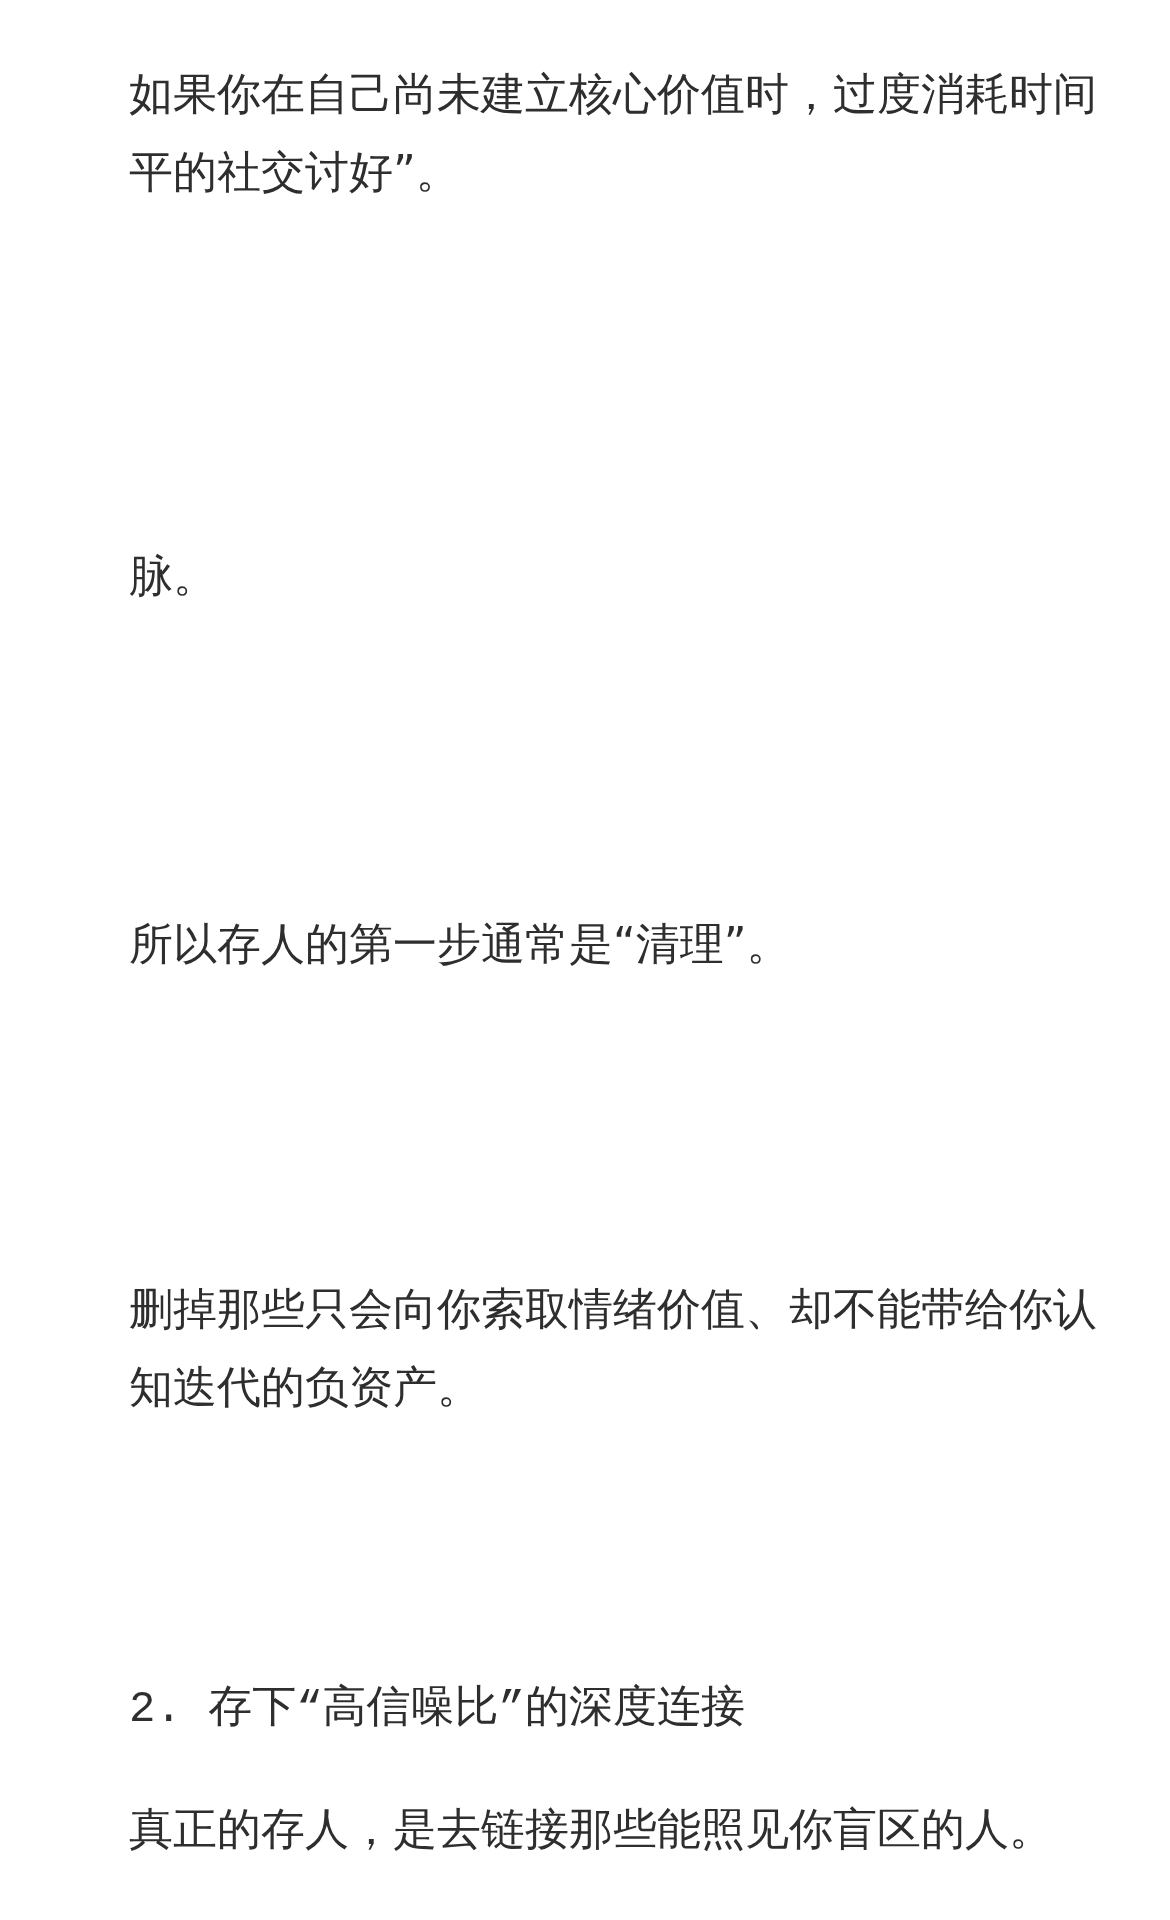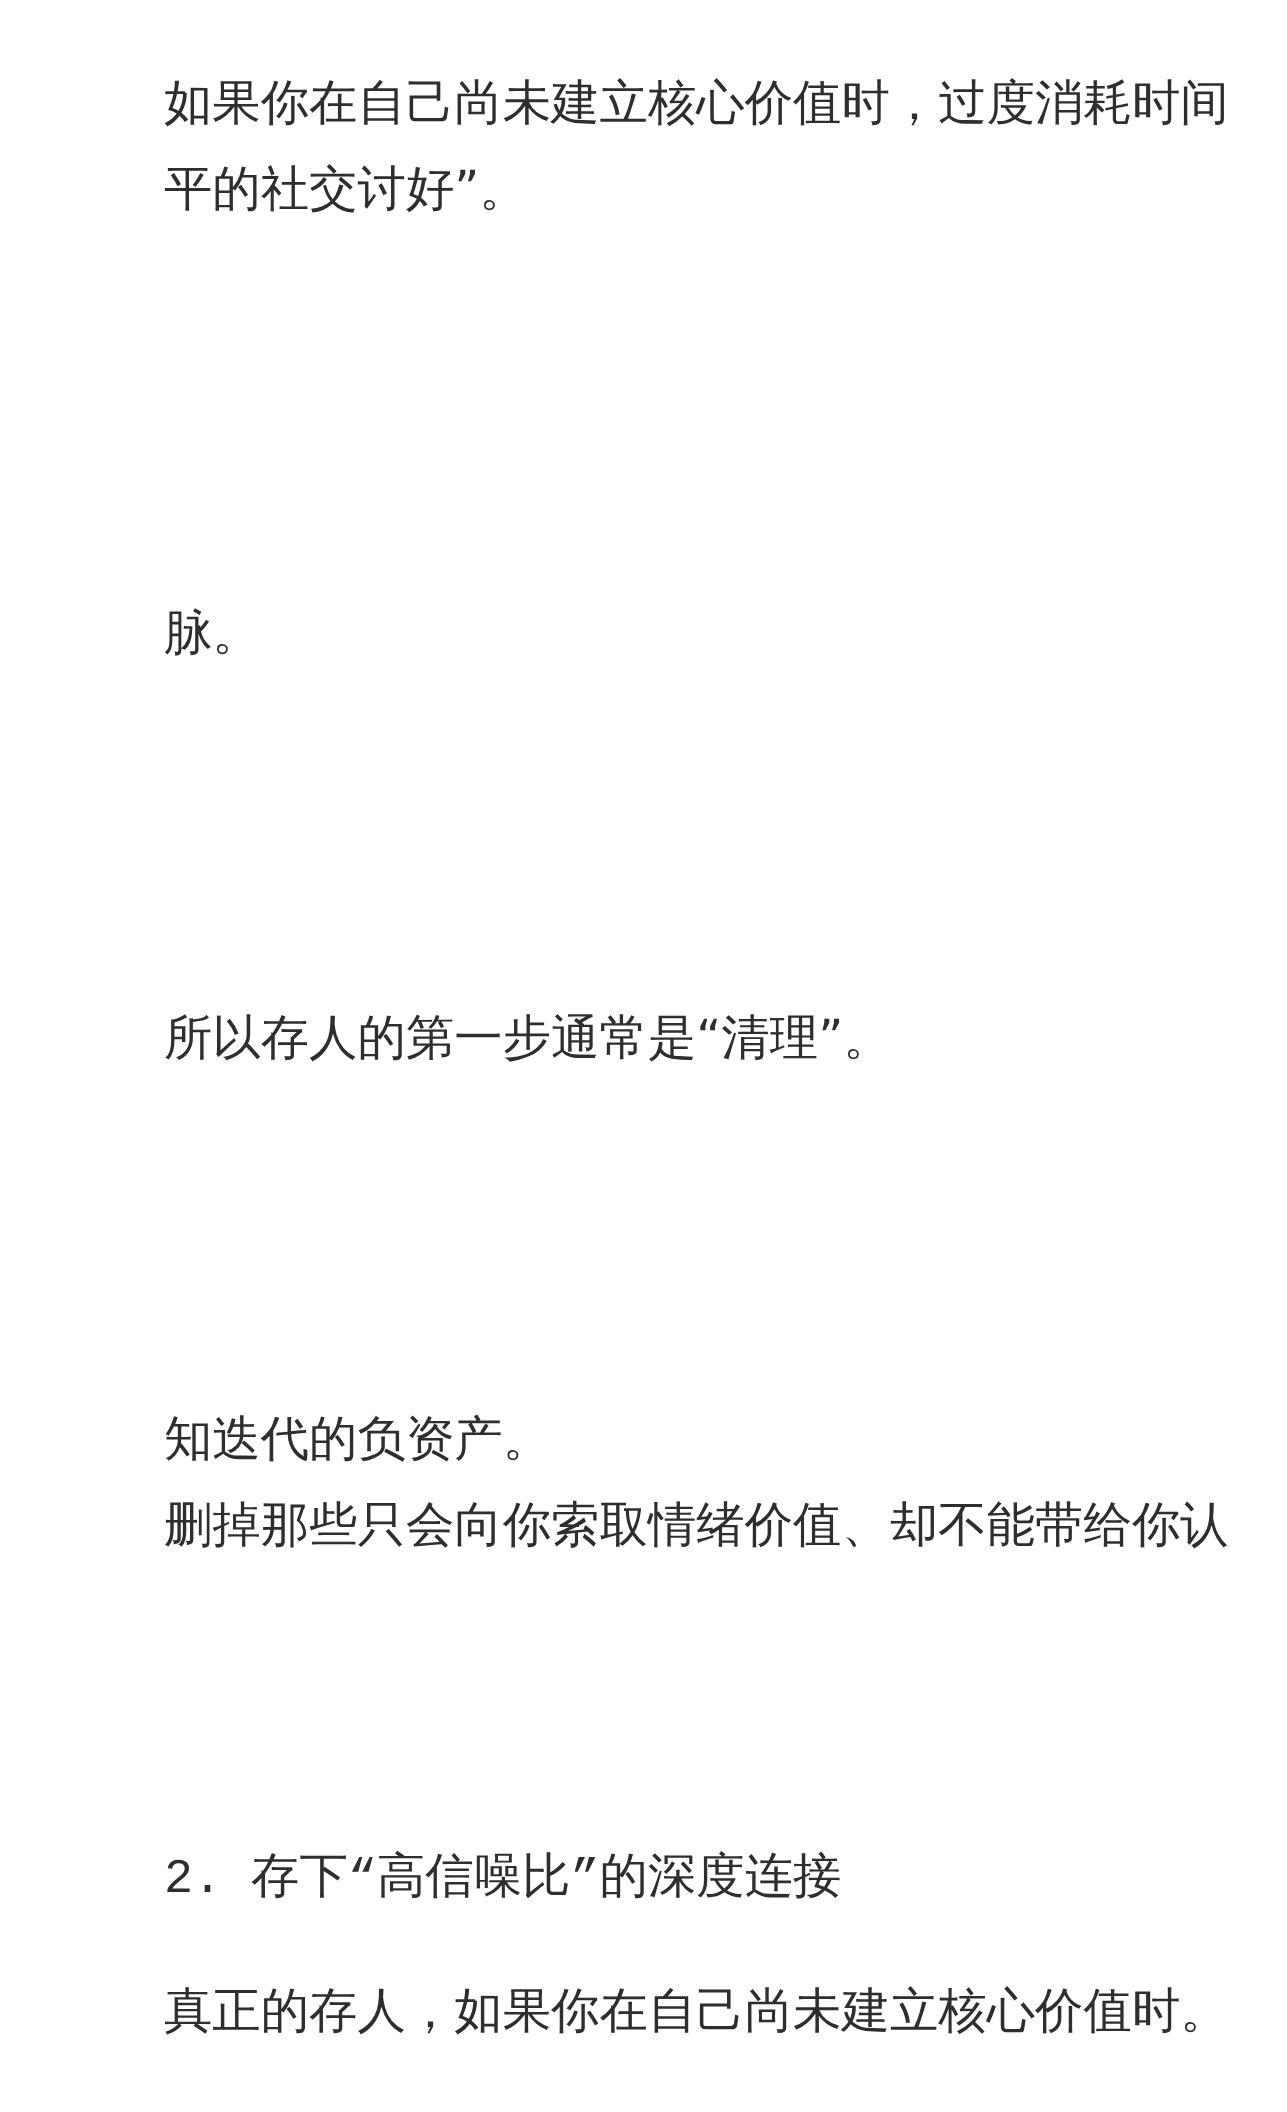--- a/index.html
+++ b/index.html
@@ -24,21 +24,20 @@
     left: 129px;
     color: #2e2e2e;
     font-size: 44px;
     line-height: 78px;
     font-weight: 500;
     letter-spacing: 0;
     white-space: nowrap;
   }
   .text-line {
     height: 78px;
-    margin-left: 20px;
   }
   .p1 { top: 55px; }
   .p2 { top: 537px; }
   .p3 { top: 905px; }
   .p4 { top: 1270px; }
   .p5 { top: 1670px; font-family: Liberation Mono, monospace; }
   .p6 { top: 1790px; }
 </style>
 </head>
 <body>
@@ -52,25 +51,25 @@
 
   <section class="para p2">
     <div class="text-line">脉。</div>
   </section>
 
   <section class="para p3">
     <div class="text-line">所以存人的第一步通常是“清理”。</div>
   </section>
 
   <section class="para p4">
+    <div class="text-line">删掉那些只会向你索取情绪价值、却不能带给你认</div>
     <div class="text-line">知迭代的负资产。</div>
-    <div class="text-line">删掉那些只会向你索取情绪价值、却不能带给你认</div>
   </section>
 
   <section class="para p5">
     <div class="text-line">2. 存下“高信噪比”的深度连接</div>
   </section>
 
   <section class="para p6">
-    <div class="text-line">真正的存人，如果你在自己尚未建立核心价值时。</div>
+    <div class="text-line">真正的存人，是去链接那些能照见你盲区的人。</div>
   </section>
 
 </div>
 
 </body></html>

